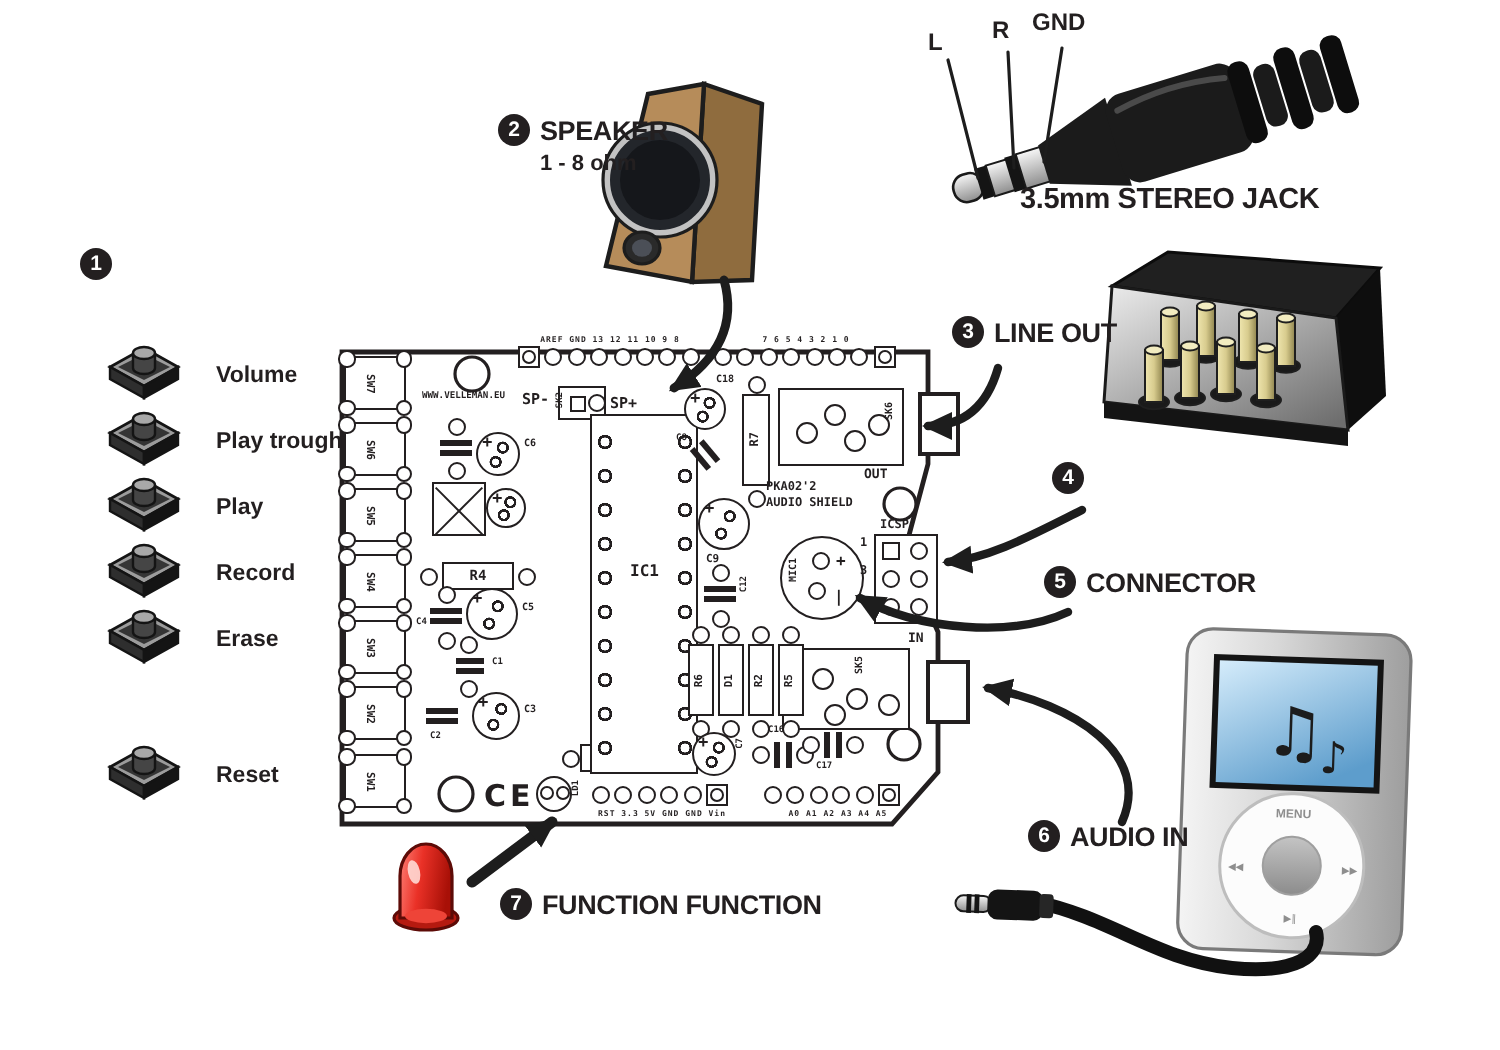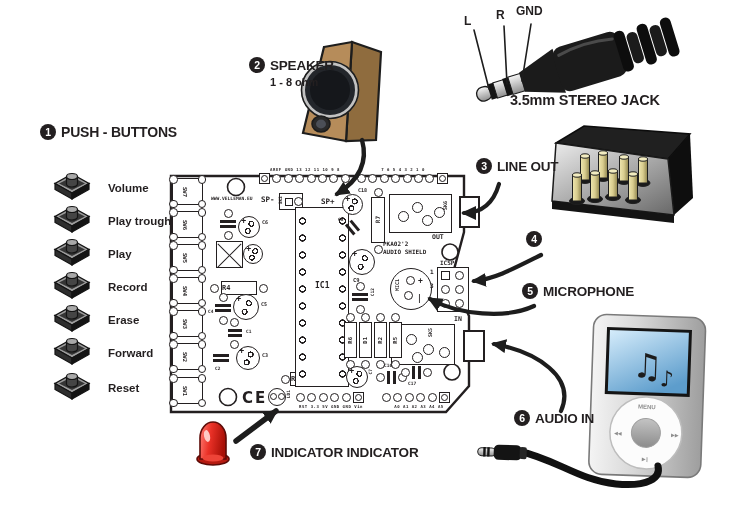--- a/index.html
+++ b/index.html
@@ -30,21 +30,21 @@
   .pinbox .ring{width:7px;height:7px}
   .hlab{position:absolute;font-family:"DejaVu Sans Mono",monospace;font-size:4px;font-weight:bold;
         letter-spacing:.5px;text-align:center;white-space:nowrap}
   .sw{position:absolute;width:31px;height:27px;border:1.6px solid #231f20;background:#fff}
   .sw .ring{position:absolute;width:8.5px;height:8.5px}
   .sw .c1{left:-4px;top:-4px}.sw .c2{right:-4px;top:-4px}.sw .c3{left:-4px;bottom:-4px}.sw .c4{right:-4px;bottom:-4px}
   .sw .vlabel{position:absolute;left:8px;top:50%;transform:translateY(-50%) }
   .vlabel{writing-mode:vertical-rl;transform:rotate(180deg);font-family:"DejaVu Sans Mono",monospace;
           font-size:5.5px;font-weight:bold;line-height:1}
   .rbox{position:absolute;border:1.5px solid #231f20;background:#fff;display:flex;align-items:center;
-        justify-content:flex-start;font-family:"DejaVu Sans Mono",monospace;font-weight:bold;font-size:7px}
+        justify-content:center;font-family:"DejaVu Sans Mono",monospace;font-weight:bold;font-size:7px}
   .rboxv{position:absolute;border:1.5px solid #231f20;background:#fff;display:flex;align-items:center;justify-content:center}
   .ecap{position:absolute;border:1.5px solid #231f20;border-radius:50%;background:#fff}
   .ecap::before{content:'+';position:absolute;left:2px;top:-1px;font-size:9px;font-weight:bold;color:#231f20}
   .ecap::after{content:'';position:absolute;inset:0;border-radius:50%;
      background-image:radial-gradient(circle at 62% 34%, #fff 1.7px, #231f20 1.8px, #231f20 3px, rgba(0,0,0,0) 3.1px),
                       radial-gradient(circle at 44% 70%, #fff 1.7px, #231f20 1.8px, #231f20 3px, rgba(0,0,0,0) 3.1px)}
   .cap{position:absolute;width:16px}
   .cap b{display:block;height:3.2px;background:#231f20;margin:2px 0}
   .capv{position:absolute;display:flex}
   .capv b{width:3.2px;height:13px;background:#231f20;margin:0 1.7px;display:block}
@@ -306,21 +306,21 @@
   </div>
   <div class="hlab" style="left:380px;top:404px;width:78px">A0 A1 A2 A3 A4 A5</div>
 
   <div class="m" style="left:211px;top:197px;font-size:4.6px">WWW.VELLEMAN.EU</div>
   <div class="m" style="left:261px;top:196px;font-size:7.5px">SP-</div>
   <div class="skbox" style="left:279px;top:193px;width:24px;height:17px">
     <span class="vlabel" style="position:absolute;left:-1px;top:2px;font-size:4.5px">SK2</span>
     <b class="rabs" style="left:5px;top:3.5px;width:8px;height:8px;border:1.3px solid #231f20"></b>
     <b class="ring rabs" style="left:14px;top:3px"></b>
   </div>
-  <div class="m" style="left:321px;top:198px;font-size:7.5px">SP+</div>
+  <div class="m" style="left:305px;top:198px;font-size:7.5px">SP+</div>
 
   <div class="cap" style="left:220px;top:218px">
       <b></b>
       <b></b>
     </div>
   <b class="ring rabs" style="left:224px;top:209px"></b>
     <b class="ring rabs" style="left:224px;top:231px"></b>
   <div class="ecap" style="left:238px;top:216px;width:22px;height:22px"></div>
   <div class="m" style="left:262px;top:220px;font-size:5px">C6</div>
   <div class="ecap" style="left:243px;top:244px;width:20px;height:20px"></div>
@@ -489,21 +489,20 @@
       <path d="M561,411 C576,377 537,352 494,344" stroke-width="4.2" marker-end="url(#ah)"></path>
       <path d="M236,441 L276,411" stroke-width="5.5" marker-end="url(#ah)"></path>
       <path d="M474,30 L489,89" stroke-width="1.6"></path>
       <path d="M504,26 L507,84" stroke-width="1.6"></path>
       <path d="M531,24 L522,81" stroke-width="1.6"></path>
     </g>
   </svg>
 
   <div class="callout" style="left:40px;top:124px;font-size:14px">
     <span class="badge">1</span>
-    <span>PUSH - BUTTONS</span>
   </div>
 
   <div class="pbrow" style="left:52px;top:172px">
     <svg class="pbicon">
         <use href="#tactsw"></use>
       </svg>
     <span class="lab">Volume</span>
   </div>
   <div class="pbrow" style="left:52px;top:205px">
     <svg class="pbicon">
@@ -522,26 +521,20 @@
         <use href="#tactsw"></use>
       </svg>
     <span class="lab">Erase</span>
   </div>
   <div class="pbrow" style="left:52px;top:271px">
     <svg class="pbicon">
         <use href="#tactsw"></use>
       </svg>
     <span class="lab">Record</span>
   </div>
-  <div class="pbrow" style="left:52px;top:337px">
-    <svg class="pbicon">
-        <use href="#tactsw"></use>
-      </svg>
-    <span class="lab">Forward</span>
-  </div>
   <div class="pbrow" style="left:52px;top:372px">
     <svg class="pbicon">
         <use href="#tactsw"></use>
       </svg>
     <span class="lab">Reset</span>
   </div>
 
   <div class="callout" style="left:249px;top:57px">
     <span class="badge">2</span>
     <span>SPEAKER</span>
@@ -557,26 +550,26 @@
     <span class="badge">3</span>
     <span>LINE OUT</span>
   </div>
 
   <div class="callout" style="left:526px;top:231px">
     <span class="badge">4</span>
   </div>
 
   <div class="callout" style="left:522px;top:283px">
     <span class="badge">5</span>
-    <span>MICROPHONE</span>
+    <span>CONNECTOR</span>
   </div>
 
   <div class="callout" style="left:514px;top:410px">
     <span class="badge">6</span>
     <span>AUDIO IN</span>
   </div>
 
   <div class="callout" style="left:250px;top:444px">
     <span class="badge">7</span>
-    <span>INDICATOR INDICATOR</span>
+    <span>FUNCTION FUNCTION</span>
   </div>
 
 </div>
 
 </body></html>

